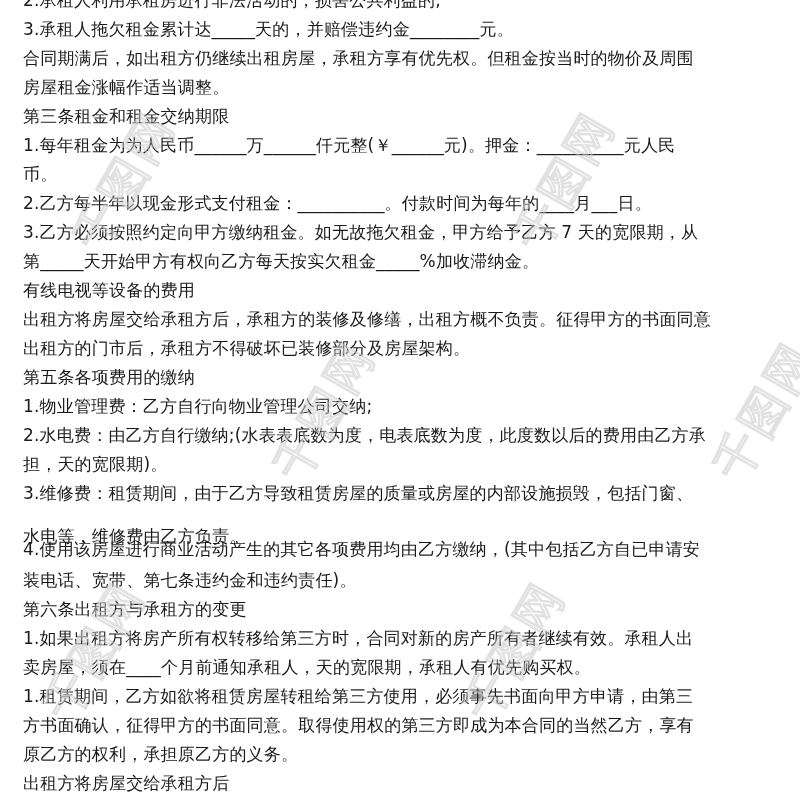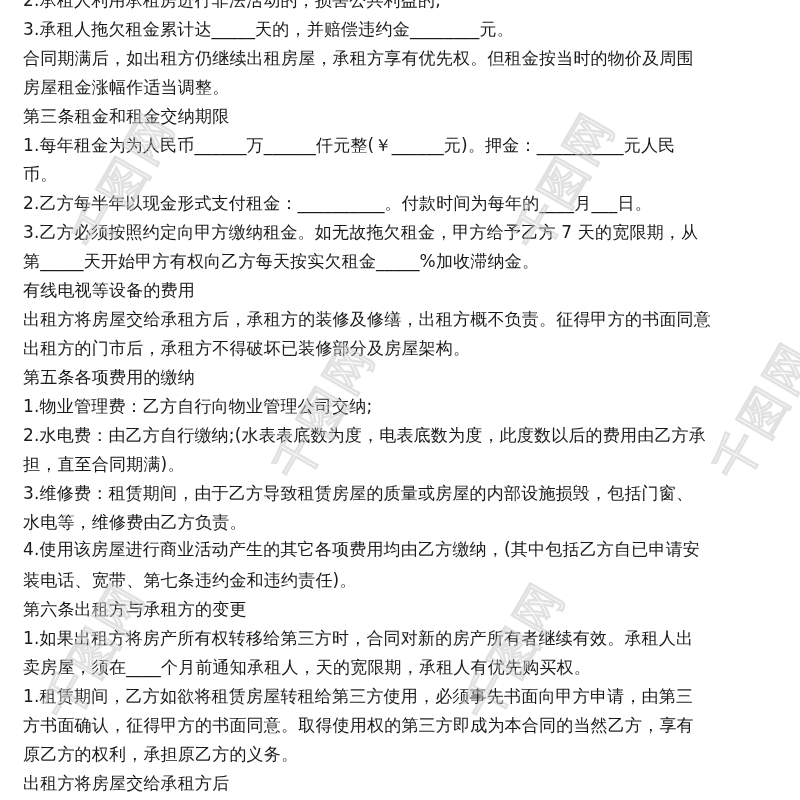--- a/index.html
+++ b/index.html
@@ -56,23 +56,23 @@
   <div class="line" style="top:174px">币。</div>
   <div class="line" style="top:203px">2.乙方每半年以现金形式支付租金：__________。付款时间为每年的____月___日。</div>
   <div class="line" style="top:232px">3.乙方必须按照约定向甲方缴纳租金。如无故拖欠租金，甲方给予乙方 7 天的宽限期，从</div>
   <div class="line" style="top:261px">第_____天开始甲方有权向乙方每天按实欠租金_____%加收滞纳金。</div>
   <div class="line" style="top:290px">有线电视等设备的费用</div>
   <div class="line" style="top:319px">出租方将房屋交给承租方后，承租方的装修及修缮，出租方概不负责。征得甲方的书面同意</div>
   <div class="line" style="top:348px">出租方的门市后，承租方不得破坏已装修部分及房屋架构。</div>
   <div class="line" style="top:377px">第五条各项费用的缴纳</div>
   <div class="line" style="top:406px">1.物业管理费：乙方自行向物业管理公司交纳;</div>
   <div class="line" style="top:435px">2.水电费：由乙方自行缴纳;(水表表底数为度，电表底数为度，此度数以后的费用由乙方承</div>
-  <div class="line" style="top:464px">担，直至合同期满)。</div>
+  <div class="line" style="top:464px">担，天的宽限期)。</div>
   <div class="line" style="top:493px">3.维修费：租赁期间，由于乙方导致租赁房屋的质量或房屋的内部设施损毁，包括门窗、</div>
-  <div class="line" style="top:522px">水电等，维修费由乙方负责。</div>
+  <div class="line" style="top:536px">水电等，维修费由乙方负责。</div>
   <div class="line" style="top:549px">4.使用该房屋进行商业活动产生的其它各项费用均由乙方缴纳，(其中包括乙方自已申请安</div>
   <div class="line" style="top:580px">装电话、宽带、第七条违约金和违约责任)。</div>
   <div class="line" style="top:609px">第六条出租方与承租方的变更</div>
   <div class="line" style="top:638px">1.如果出租方将房产所有权转移给第三方时，合同对新的房产所有者继续有效。承租人出</div>
   <div class="line" style="top:667px">卖房屋，须在____个月前通知承租人，天的宽限期，承租人有优先购买权。</div>
   <div class="line" style="top:696px">1.租赁期间，乙方如欲将租赁房屋转租给第三方使用，必须事先书面向甲方申请，由第三</div>
   <div class="line" style="top:725px">方书面确认，征得甲方的书面同意。取得使用权的第三方即成为本合同的当然乙方，享有</div>
   <div class="line" style="top:754px">原乙方的权利，承担原乙方的义务。</div>
   <div class="line" style="top:783px">出租方将房屋交给承租方后</div>
   <div class="line" style="top:812px">1.若甲方在乙方没有违反本合同的情况下提前解除合同或租给他人，视为甲方违约，负责</div>

